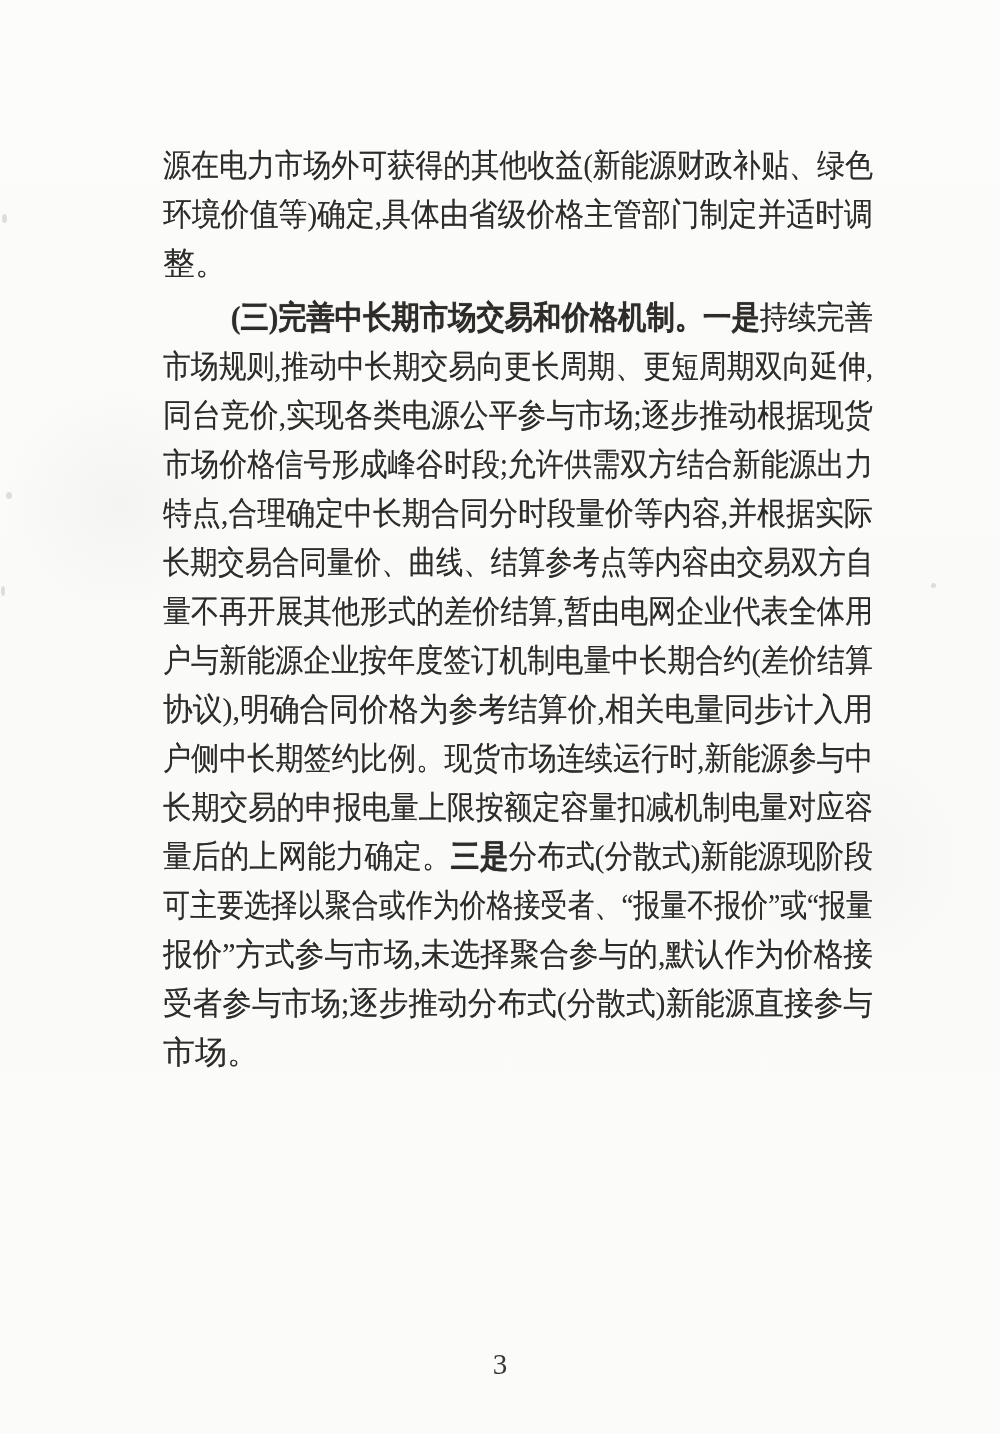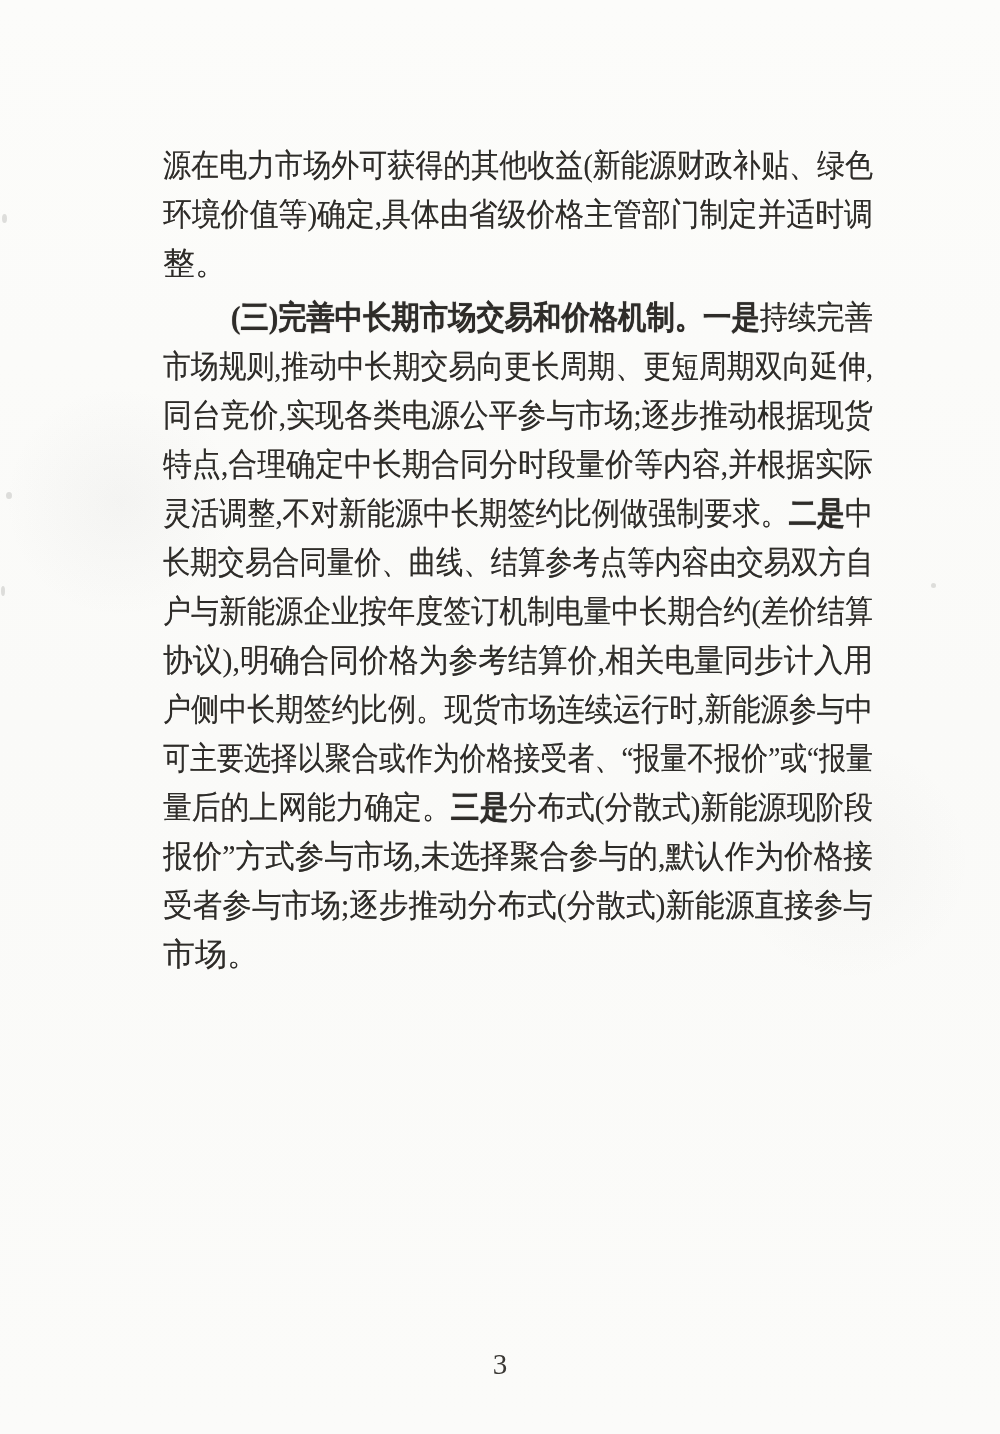--- a/index.html
+++ b/index.html
@@ -83,27 +83,29 @@
   <span class="speck s3"></span>
   <span class="speck s4"></span>
 
   <div class="text-block">
       <div class="doc-line"><span class="line-inner" style="transform: scaleX(0.875834);"><span>源在电力市场外可获得的其他收益(新能源财政补贴、绿色</span></span></div>
       <div class="doc-line"><span class="line-inner" style="transform: scaleX(0.902554);"><span>环境价值等)确定,具体由省级价格主管部门制定并适时调</span></span></div>
       <div class="doc-line"><span class="line-inner"><span>整。</span></span></div>
       <div class="doc-line indent gap"><span class="line-inner" style="transform: scaleX(0.885136);"><b>(三)完善中长期市场交易和价格机制。</b><b>一是</b><span>持续完善</span></span></div>
       <div class="doc-line"><span class="line-inner" style="transform: scaleX(0.870098);"><span>市场规则,推动中长期交易向更长周期、更短周期双向延伸,</span></span></div>
       <div class="doc-line"><span class="line-inner" style="transform: scaleX(0.904585);"><span>同台竞价,实现各类电源公平参与市场;逐步推动根据现货</span></span></div>
+      <div class="doc-line"><span class="line-inner" style="transform: scaleX(0.877745);"><span>市场价格信号形成峰谷时段;允许供需双方结合新能源出力</span></span></div>
       <div class="doc-line"><span class="line-inner" style="transform: scaleX(0.905612);"><span>特点,合理确定中长期合同分时段量价等内容,并根据实际</span></span></div>
-      <div class="doc-line"><span class="line-inner" style="transform: scaleX(0.878713);"><span>灵活调整,不对新能源中长期签约比例做强制要求。</span><b>二是</b><span>中</span></span></div>
       <div class="doc-line"><span class="line-inner" style="transform: scaleX(0.853365);"><span>长期交易合同量价、曲线、结算参考点等内容由交易双方自</span></span></div>
+      <div class="doc-line"><span class="line-inner" style="transform: scaleX(0.878713);"><span>量不再开展其他形式的差价结算,暂由电网企业代表全体用</span></span></div>
       <div class="doc-line"><span class="line-inner" style="transform: scaleX(0.875834);"><span>户与新能源企业按年度签订机制电量中长期合约(差价结算</span></span></div>
       <div class="doc-line"><span class="line-inner" style="transform: scaleX(0.930957);"><span>协议),明确合同价格为参考结算价,相关电量同步计入用</span></span></div>
       <div class="doc-line"><span class="line-inner" style="transform: scaleX(0.878713);"><span>户侧中长期签约比例。现货市场连续运行时,新能源参与中</span></span></div>
+      <div class="doc-line"><span class="line-inner" style="transform: scaleX(0.8875);"><span>长期交易的申报电量上限按额定容量扣减机制电量对应容</span></span></div>
+      <div class="doc-line"><span class="line-inner" style="transform: scaleX(0.899517);"><span>量后的上网能力确定。</span><b>三是</b><span>分布式(分散式)新能源现阶段</span></span></div>
       <div class="doc-line"><span class="line-inner" style="transform: scaleX(0.842621);"><span>可主要选择以聚合或作为价格接受者、“报量不报价”或“报量</span></span></div>
-      <div class="doc-line"><span class="line-inner" style="transform: scaleX(0.899517);"><span>量后的上网能力确定。</span><b>三是</b><span>分布式(分散式)新能源现阶段</span></span></div>
       <div class="doc-line"><span class="line-inner" style="transform: scaleX(0.926647);"><span>报价”方式参与市场,未选择聚合参与的,默认作为价格接</span></span></div>
       <div class="doc-line"><span class="line-inner" style="transform: scaleX(0.926647);"><span>受者参与市场;逐步推动分布式(分散式)新能源直接参与</span></span></div>
       <div class="doc-line"><span class="line-inner"><span>市场。</span></span></div>
     </div>
 
   <div class="page-number">3</div>
 </div>
 
 </body></html>

